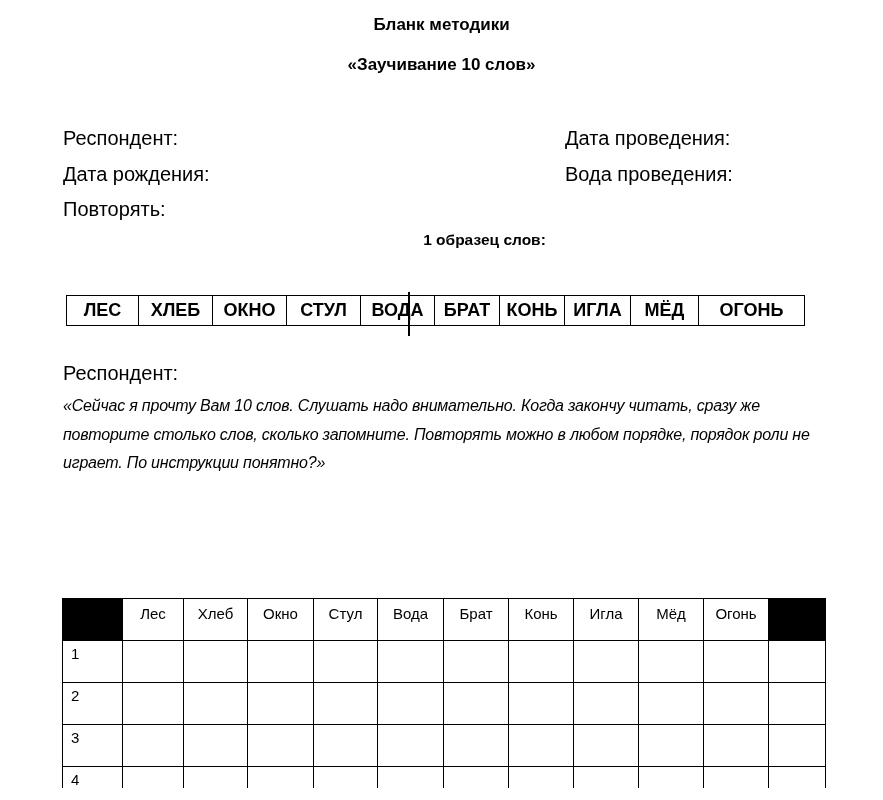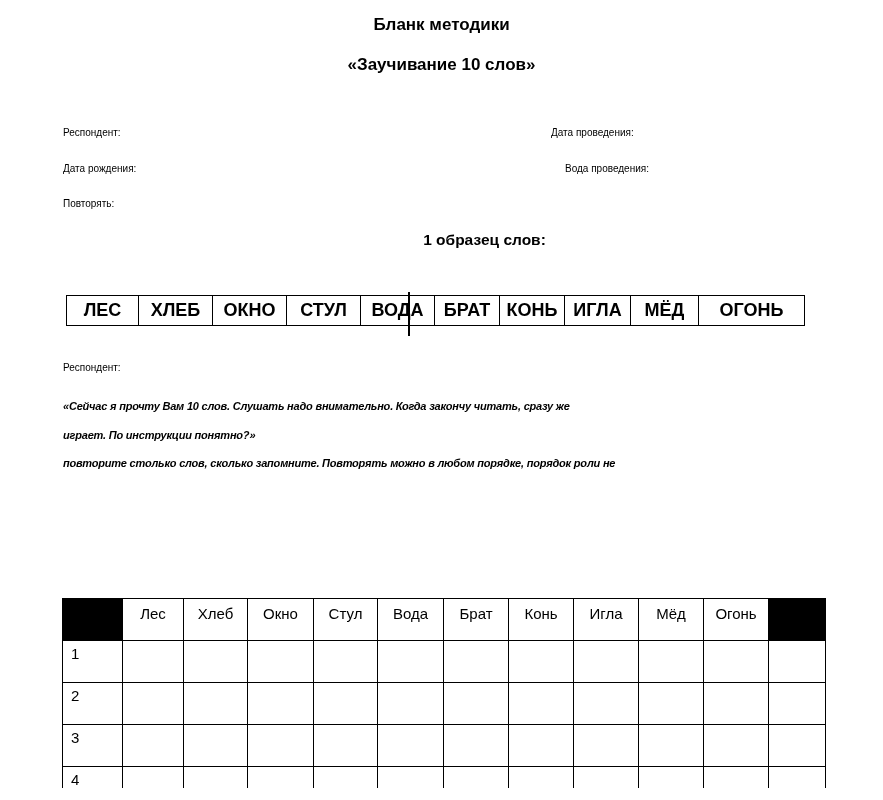--- a/index.html
+++ b/index.html
@@ -10,21 +10,21 @@
     position: relative;
     width: 883px; height: 788px;
     background: #ffffff;
     overflow: hidden;
     font-family: "Liberation Sans", "DejaVu Sans", sans-serif;
     color: #000000;
   }
   .abs { position: absolute; }
   .center { left: 0; width: 100%; text-align: center; }
   .doc-title { font-weight: bold; font-size: 17px; }
-  .field-label { font-size: 10px; white-space: nowrap; }
+  .field-label { font-size: 20px; white-space: nowrap; }
   .section-heading { font-weight: bold; font-size: 15.5px; margin-left: 43px; }
 
   
   table.sample {
     border-collapse: collapse;
     table-layout: fixed;
     width: 739px;
   }
   table.sample td {
     border: 1.6px solid #000;
@@ -38,22 +38,22 @@
   }
   .caret {
     width: 1.5px; height: 44px;
     background: #000;
   }
 
   
   .para {
     width: 780px;
     font-style: italic;
-    font-weight: bold;
-    font-size: 11px;
+    font-weight: normal;
+    font-size: 16px;
     line-height: 28.5px;
     letter-spacing: -0.2px;
     white-space: nowrap;
   }
 
   
   table.results {
     border-collapse: collapse;
     table-layout: fixed;
     width: 763px;
@@ -79,21 +79,21 @@
 </style>
 </head>
 <body>
 
 <div class="page">
 
   <div class="abs center doc-title" style="top:15px">Бланк методики</div>
   <div class="abs center doc-title" style="top:55px">«Заучивание 10 слов»</div>
 
   <div class="abs field-label" style="left:63px; top:127px">Респондент:</div>
-  <div class="abs field-label" style="left:551px; top:127px">Дата проведения:</div>
+  <div class="abs field-label" style="left:565px; top:127px">Дата проведения:</div>
   <div class="abs field-label" style="left:63px; top:163px">Дата рождения:</div>
   <div class="abs field-label" style="left:565px; top:163px">Вода проведения:</div>
   <div class="abs field-label" style="left:63px; top:198px">Повторять:</div>
 
   <div class="abs center section-heading" style="top:231px">1 образец слов:</div>
 
   <table class="sample abs" style="left:66px; top:295px">
     <colgroup>
       <col style="width:72px">
         <col style="width:74px">
@@ -121,22 +121,22 @@
     </tr>
   </tbody>
     </table>
 
   <div class="abs caret" style="left:408px; top:292px"></div>
 
   <div class="abs field-label" style="left:63px; top:362px">Респондент:</div>
 
   <div class="abs para" style="left:63px; top:392px">
     <div>«Сейчас я прочту Вам 10 слов. Слушать надо внимательно. Когда закончу читать, сразу же</div>
+    <div>повторите столько слов, сколько запомните. Повторять можно в любом порядке, порядок роли не</div>
     <div>играет. По инструкции понятно?»</div>
-    <div>повторите столько слов, сколько запомните. Повторять можно в любом порядке, порядок роли не</div>
   </div>
 
 
 
   <table class="results abs" style="left:62px; top:598px">
     <colgroup>
       <col style="width:60px">
       <col style="width:61px">
         <col style="width:64px">
         <col style="width:66px">

